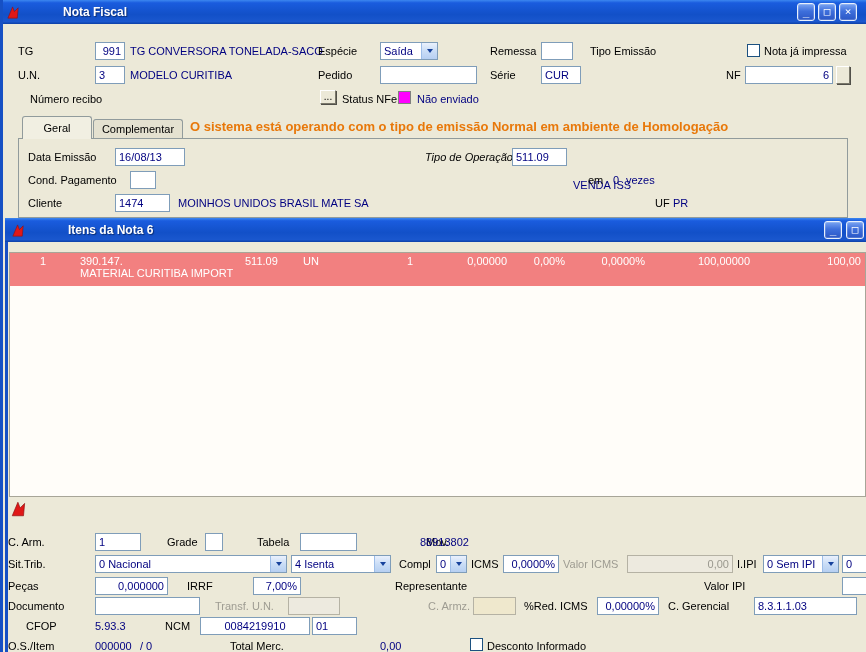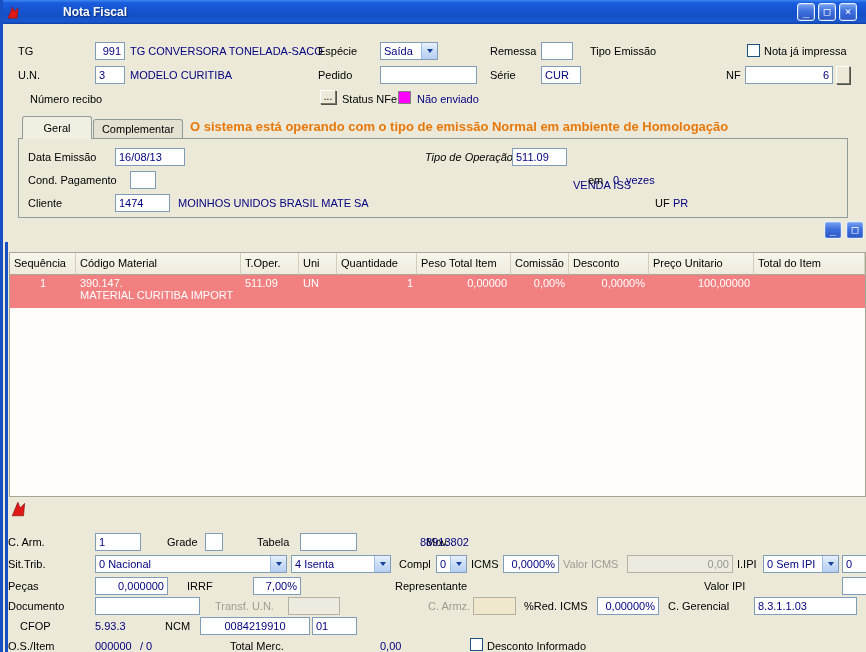--- a/index.html
+++ b/index.html
@@ -151,51 +151,48 @@
   <div class="lbl" style="left:588px;top:174px;">em</div>
   <div class="lbl navy" style="left:613px;top:174px;">0</div>
   <div class="lbl navy" style="left:626px;top:174px;">vezes</div>
   <div class="lbl" style="left:28px;top:197px;">Cliente</div>
   <div class="tb" style="left:115px;top:194px;width:55px;">1474</div>
   <div class="lbl navy" style="left:178px;top:197px;">MOINHOS UNIDOS BRASIL MATE SA</div>
   <div class="lbl" style="left:655px;top:197px;">UF</div>
   <div class="lbl navy" style="left:673px;top:197px;">PR</div>
 
   <div class="childbg"></div>
+  <div class="titlebar" style="left:5px;top:218px;width:861px;">
+    <span class="appicon">
+      <svg width="15" height="15" viewBox="0 0 16 16">
+          <path d="M2 14 L7 2 L9 7 L13 3 L12 14 Z" fill="#E01818" stroke="#8C0F0F" stroke-width="0.6"></path>
+        </svg>
+    </span>
+    <span class="title-text">Itens da Nota 6</span>
+  </div>
   <div class="wbtn" style="left:824px;top:221px;">_</div>
   <div class="wbtn" style="left:846px;top:221px;">□</div>
 
   <div class="edge" style="left:5px;top:242px;width:3px;height:410px;"></div>
 
   <div class="table-wrap">
-    <div class="thead">
-      <div class="th c0">Sequência</div>
-      <div class="th c1">Código Material</div>
-      <div class="th c2">T.Oper.</div>
-      <div class="th c3">Uni</div>
-      <div class="th c4">Quantidade</div>
-      <div class="th c5">Peso Total Item</div>
-      <div class="th c6">Comissão</div>
-      <div class="th c7">Desconto</div>
-      <div class="th c8">Preço Unitario</div>
-      <div class="th c9">Total do Item</div>
-    </div>
     <div class="trow">
       <div class="td c0 ctr">1</div>
       <div class="td c1">
         <div>390.147.</div>
         <div>MATERIAL CURITIBA IMPORT</div>
       </div>
       <div class="td c2">511.09</div>
       <div class="td c3">UN</div>
       <div class="td c4 num">1</div>
       <div class="td c5 num">0,00000</div>
       <div class="td c6 num">0,00%</div>
       <div class="td c7 num">0,0000%</div>
       <div class="td c8 num">100,00000</div>
+      <div class="td c9 num">100,00</div>
     </div>
     <div class="tbody-empty"></div>
   </div>
 
   <div style="position:absolute;left:10px;top:500px;">
     <svg width="18" height="18" viewBox="0 0 16 16">
         <path d="M2 14 L7 2 L9 7 L13 3 L12 14 Z" fill="#E01818" stroke="#8C0F0F" stroke-width="0.6"></path>
       </svg>
   </div>
 
@@ -253,21 +250,21 @@
   <div class="tb" style="left:95px;top:597px;width:105px;"></div>
   <div class="lbl grayl" style="left:215px;top:600px;">Transf. U.N.</div>
   <div class="tb dis" style="left:288px;top:597px;width:52px;"></div>
   <div class="lbl grayl" style="left:428px;top:600px;">C. Armz. Transf.</div>
   <div class="tb dis2" style="left:473px;top:597px;width:43px;"></div>
   <div class="lbl" style="left:524px;top:600px;">%Red. ICMS</div>
   <div class="tb ra" style="left:597px;top:597px;width:62px;">0,00000%</div>
   <div class="lbl" style="left:668px;top:600px;">C. Gerencial</div>
   <div class="tb" style="left:738px;top:597px;width:103px;margin-left:16px;">8.3.1.1.03</div>
 
-  <div class="lbl" style="left:20px;top:620px;">CFOP</div>
+  <div class="lbl" style="left:26px;top:620px;">CFOP</div>
   <div class="lbl navy" style="left:95px;top:620px;">5.93.3</div>
   <div class="lbl" style="left:165px;top:620px;">NCM</div>
   <div class="tb center" style="left:200px;top:617px;width:110px;">0084219910</div>
   <div class="tb" style="left:312px;top:617px;width:45px;">01</div>
 
   <div class="lbl" style="left:8px;top:640px;">O.S./Item</div>
   <div class="lbl navy" style="left:95px;top:640px;">000000</div>
   <div class="lbl navy" style="left:140px;top:640px;">/ 0</div>
   <div class="lbl" style="left:230px;top:640px;">Total Merc.</div>
   <div class="lbl navy" style="left:380px;top:640px;">0,00</div>

